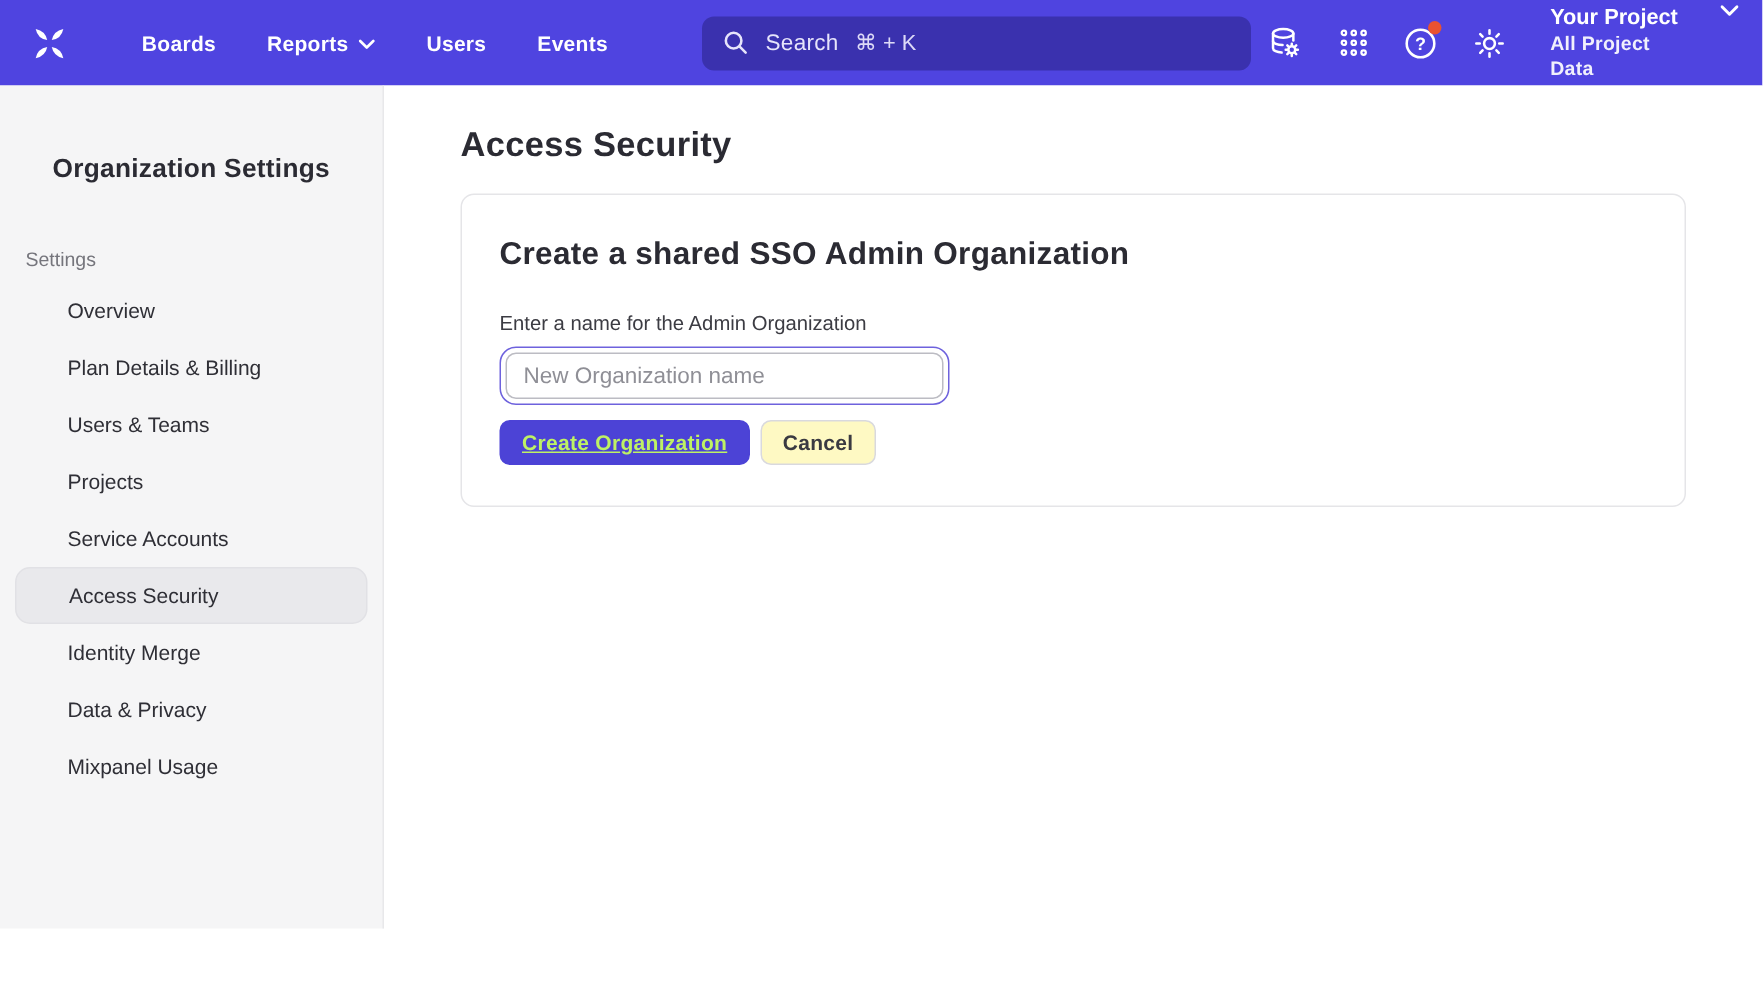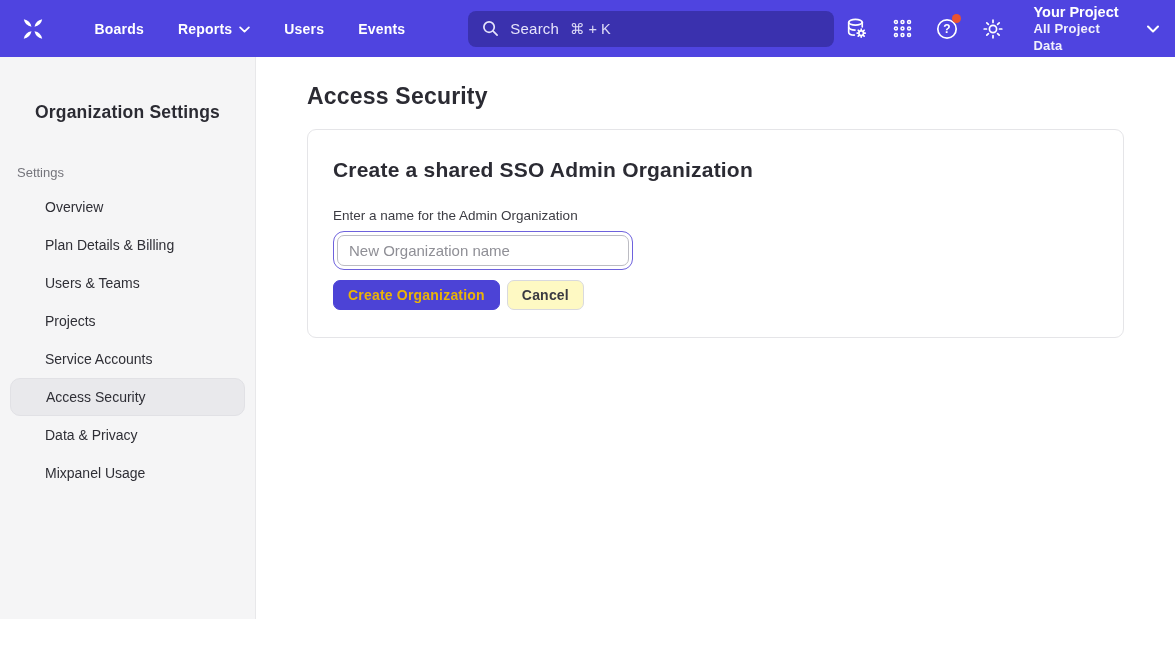--- a/index.html
+++ b/index.html
@@ -11,21 +11,21 @@
   .logo { width:34px; height:30px; display:flex; align-items:center; justify-content:center; margin-right:28px; cursor:pointer; }
   .nav { display:flex; align-items:center; }
   .nav-item { color:#fff; font-size:14px; font-weight:bold; padding:0 17px; height:57px; display:flex; align-items:center; gap:7px; cursor:pointer; letter-spacing:.2px; }
   .nav-item svg { margin-top:2px; }
   .searchbox { margin-left:46px; width:370px; height:36px; background:rgba(10,5,60,0.30); border-radius:8px; display:flex; align-items:center; padding:0 14px; gap:11px; color:#e6e4fb; cursor:text; }
   .searchbox .s-label { font-size:15px; letter-spacing:.2px; }
   .searchbox .s-shortcut { font-size:14.5px; opacity:.95; }
   .top-right { margin-left:auto; display:flex; align-items:center; }
   .icon-btn { width:46px; height:57px; display:flex; align-items:center; justify-content:center; cursor:pointer; position:relative; }
   .notif-dot { position:absolute; top:14px; right:9px; width:9px; height:9px; border-radius:50%; background:#ea5230; }
-  .project-select { display:flex; align-items:center; margin-left:18px; cursor:pointer; gap:16px; }
+  .project-select { display:flex; margin-left:18px; cursor:pointer; gap:16px; }
   .project-text { display:flex; flex-direction:column; align-items:flex-start; line-height:1.25; }
   .project-name { color:#fff; font-size:14.5px; font-weight:bold; }
   .project-sub { color:#f1f0fc; font-size:13px; font-weight:bold; letter-spacing:.2px; }
 
   
   .shell { display:flex; height:562px; }
   .sidebar { width:256px; background:#f5f5f6; border-right:1px solid #e8e8ea; padding-top:45px; flex-shrink:0; }
   .sidebar-title { text-align:center; font-size:17.5px; font-weight:bold; color:#2b2b33; letter-spacing:.2px; }
   .sidebar-section { margin:42px 0 8px 17px; font-size:13px; color:#75757c; }
   .side-item { height:38px; display:flex; align-items:center; padding-left:35px; font-size:14px; color:#2f2f36; cursor:pointer; border-radius:10px; margin:0 10px; }
@@ -42,21 +42,21 @@
 
   
   .card { margin-top:19px; border:1px solid #e5e5e8; border-radius:9px; background:#fff; padding:28px 25px 27px 25px; min-height:205px; }
   .card-heading { font-size:21px; font-weight:bold; color:#2b2b33; letter-spacing:.2px; }
   .field-label { margin-top:26px; font-size:13.5px; color:#3c3c43; }
   .input-ring { margin-top:8px; width:300px; border:1.5px solid #6e62dd; border-radius:11px; padding:3px; }
   .text-input { width:100%; height:31px; border:1px solid #bcbcc3; border-radius:7px; padding:0 11px; font-size:15px; color:#2b2b33; outline:none; font-family:inherit; }
   .text-input::placeholder { color:#8f8f96; }
   .btn-row { margin-top:10px; display:flex; gap:7px; align-items:center; }
   .btn { height:30px; border-radius:7px; font-size:14px; font-weight:bold; padding:0 14px; cursor:pointer; font-family:inherit; letter-spacing:.2px; }
-  .btn-primary { background:#4c43d6; color:#eab308; border:1px solid #4c43d6; }
+  .btn-primary { background:#4c43d6; color:#bef264; border:1px solid #4c43d6;text-decoration:underline; }
   .btn-secondary { background:#fef9c3; color:#3a3a41; border:1px solid #d9d9de; }
 
   svg { display:block; }
 </style>
 </head>
 <body>
 
 <div class="topbar">
   <div class="logo">
     <svg width="30" height="26" viewBox="0 0 24 24">
@@ -163,20 +163,21 @@
 
   <div class="sidebar">
     <div class="sidebar-title">Organization Settings</div>
     <div class="sidebar-section">Settings</div>
     <div class="side-item">Overview</div>
     <div class="side-item">Plan Details &amp; Billing</div>
     <div class="side-item">Users &amp; Teams</div>
     <div class="side-item">Projects</div>
     <div class="side-item">Service Accounts</div>
     <div class="side-item active">Access Security</div>
+    <div class="side-item">Identity Merge</div>
     <div class="side-item">Data &amp; Privacy</div>
     <div class="side-item">Mixpanel Usage</div>
   </div>
 
   <div class="main">
     <div class="page-title">Access Security</div>
 
 
     <div class="card">
       <div class="card-heading">Create a shared SSO Admin Organization</div>

